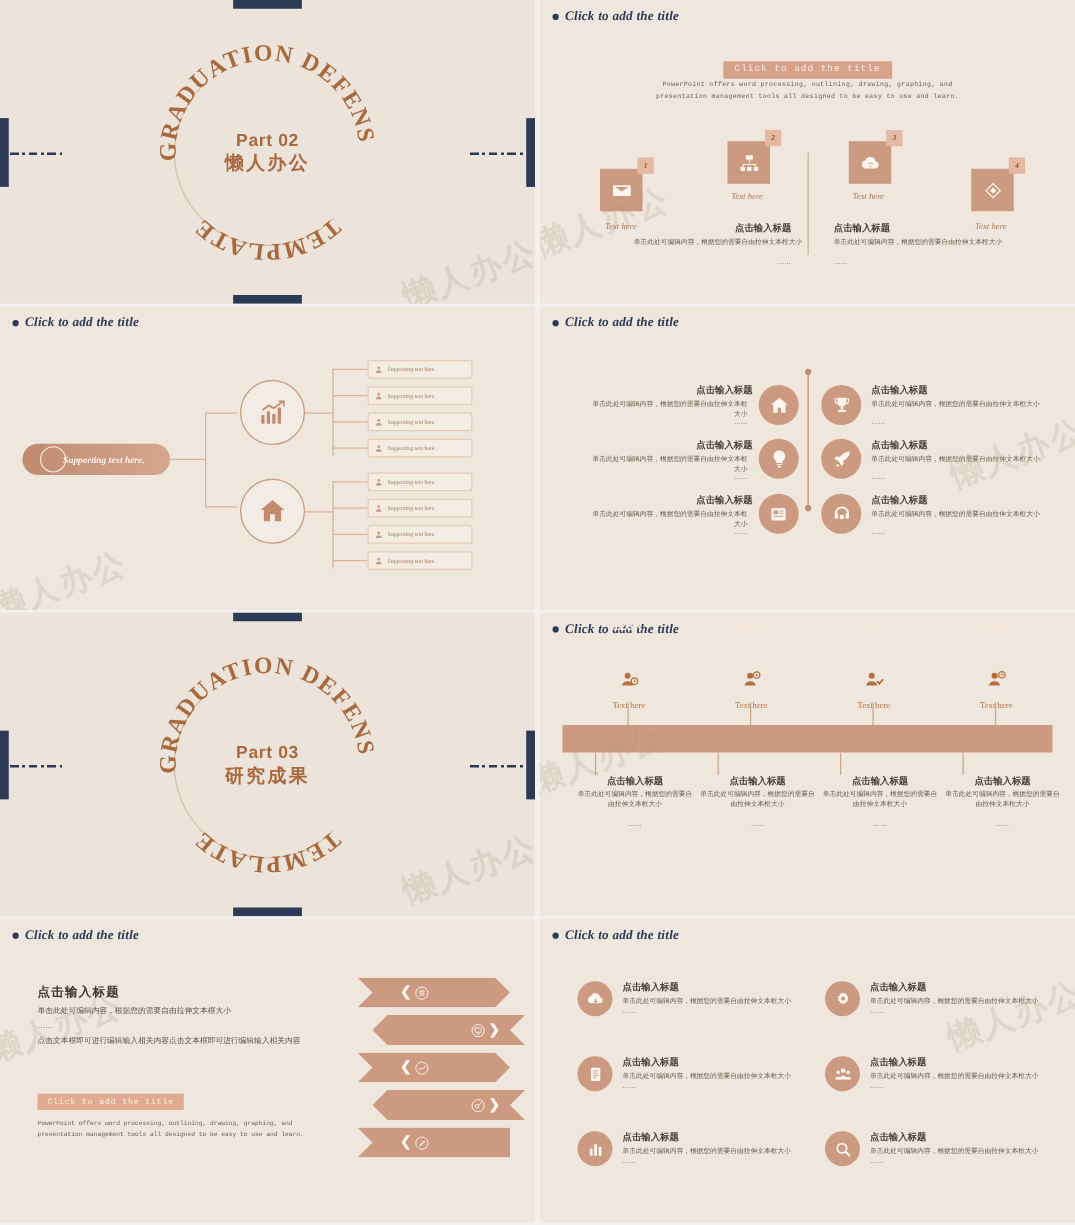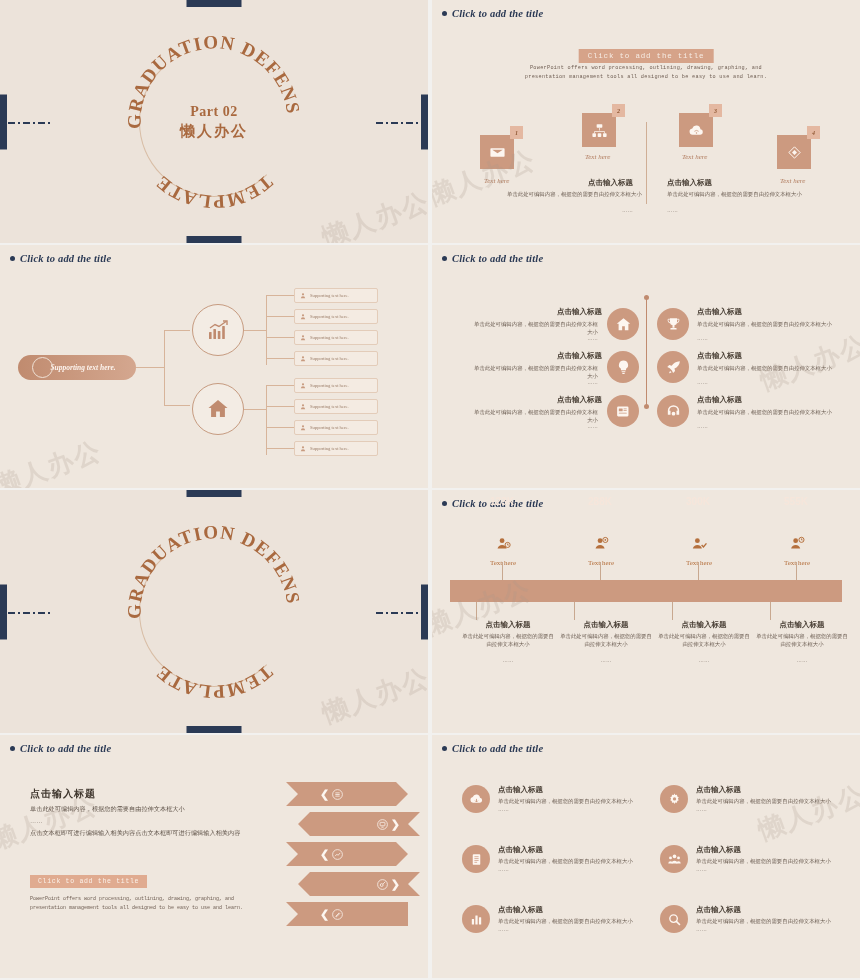--- a/index.html
+++ b/index.html
@@ -62,21 +62,21 @@
     width:175px; height:175px;
   }
   .ring svg { width:100%; height:100%; overflow:visible;}
   .ring text { font-family:"Liberation Serif", serif; font-weight:bold; fill:#a9693f; }
   .cover-center {
     position:absolute; left:50%; top:50%;
     transform:translate(-50%,-50%);
     text-align:center; width:140px;
   }
   .cover-center .pt {
-    font-family:Liberation Serif, serif; font-weight:bold;
+    font-family:Liberation Sans, sans-serif; font-weight:bold;
     font-size:14px; color:#a9693f; letter-spacing:.5px;
   }
   .cover-center .cn {
     font-family:"Liberation Serif", serif; font-weight:bold;
     font-size:15px; color:#a9693f; margin-top:2px; letter-spacing:2px;
   }
   .arc-line {
     position:absolute; left:50%; top:50%;
     transform:translate(-50%,-50%);
     width:150px;height:150px;border:1px solid #d8bda5;border-radius:50%;
@@ -528,20 +528,24 @@
           <path id="arcBot2" d="M 161,87.5 A 73.5,73.5 0 0 1 14,87.5"></path>
         </defs>
         <text font-size="19" letter-spacing="1.2">
           <textPath href="#arcTop2" startOffset="50%" text-anchor="middle">GRADUATION DEFENSE</textPath>
         </text>
         <text font-size="19" letter-spacing="1.2">
           <textPath href="#arcBot2" startOffset="50%" text-anchor="middle">TEMPLATE</textPath>
         </text>
       </svg>
     </div>
+    <div class="cover-center">
+      <div class="pt">Part 03</div>
+      <div class="cn">研究成果</div>
+    </div>
     <div class="wm" style="right:-4px;bottom:20px;">懒人办公</div>
   </div>
 
   <div class="slide">
     <div class="stitle">
       <span class="dot"></span>
       <span>Click to add the title</span>
     </div>
 
     <div class="statbar"></div>

